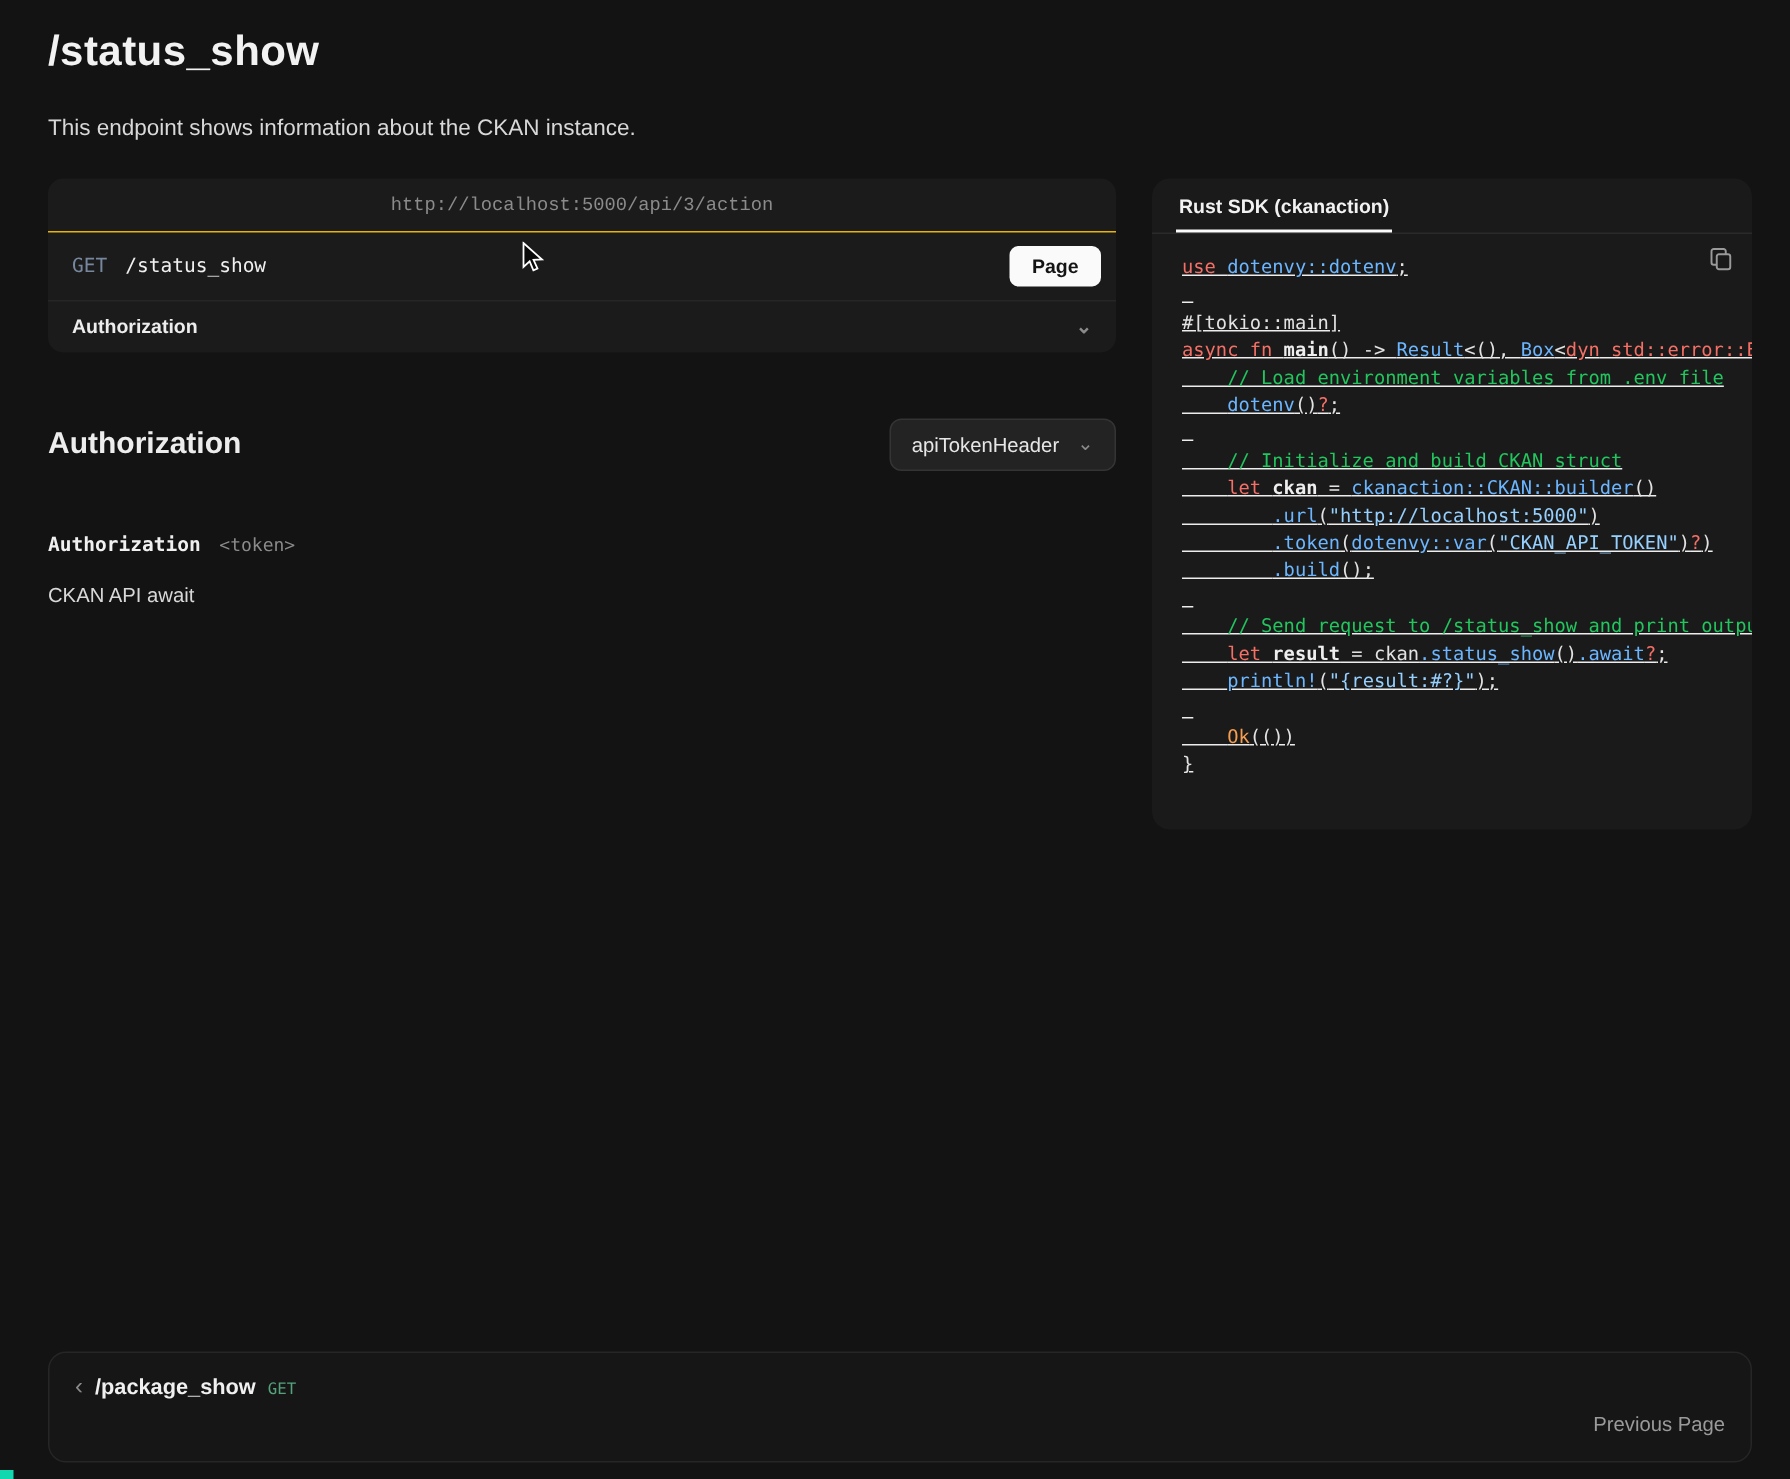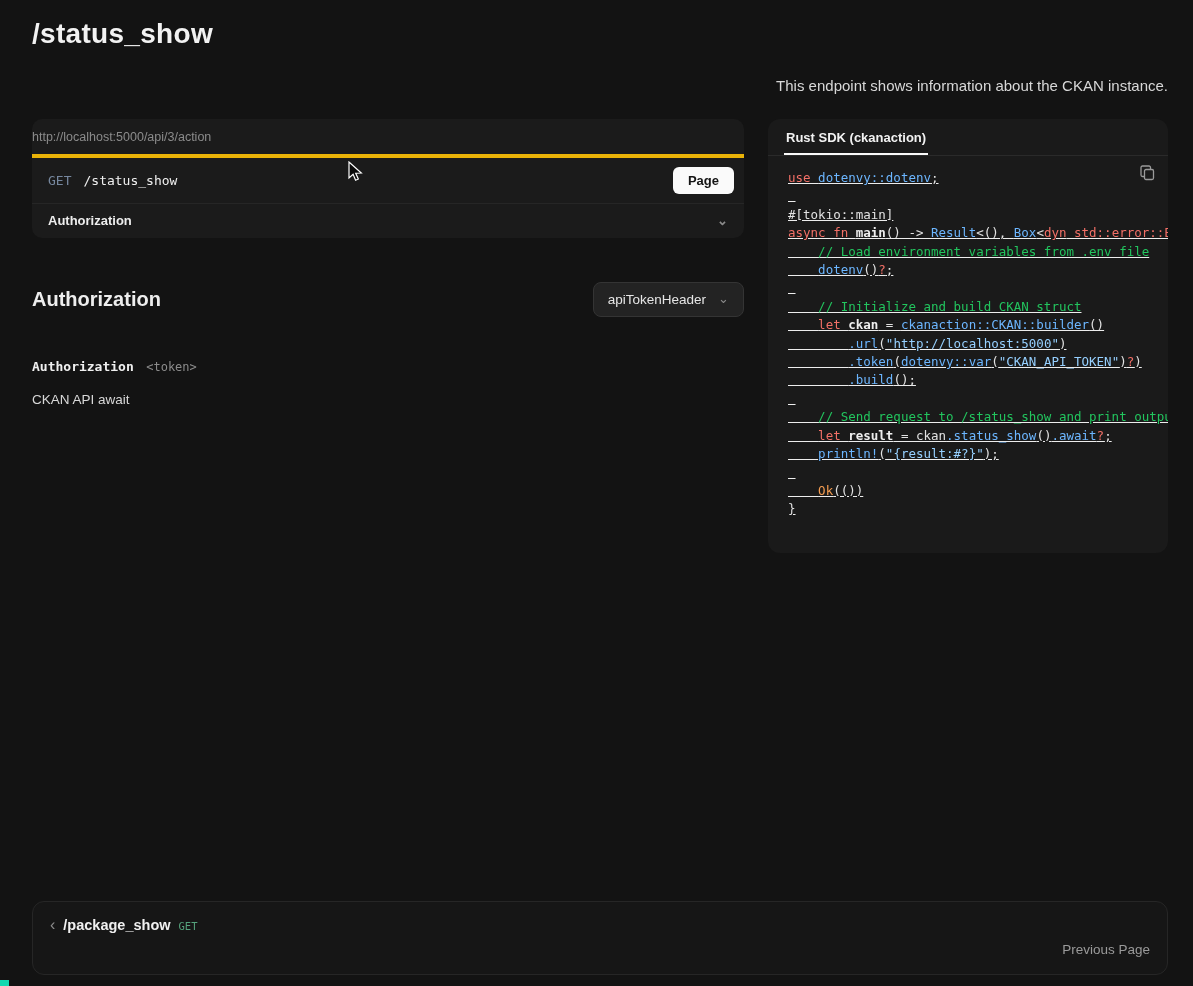--- a/index.html
+++ b/index.html
@@ -20,40 +20,41 @@
   h1.page-title {
     margin: 0;
     font-size: 28px; font-weight: 700;
     letter-spacing: 0.3px;
     color: #f2f2f2;
   }
   p.desc {
     margin: 27px 0 0;
     font-size: 15px;
     color: #d8d8d8;
-    text-align: right;
   }
   .main-row {
     display: flex; gap: 24px;
     margin-top: 25px;
     align-items: flex-start;
   }
   .left-col { width: 712px; flex: none; }
 
   
   .request-card {
     background: #1b1b1b;
     border-radius: 10px;
     overflow: hidden;
   }
   .req-urlbar {
+    text-align: center;
     padding: 11px 0 10px;
     font-size: 12.5px;
     color: #8b8b8b;
-    border-bottom: 4px solid #eab308;
+    border-bottom: 1px solid #eab308;
+    font-family: Liberation Mono, monospace;
   }
   .req-main {
     display: flex; align-items: center; gap: 12px;
     padding: 9px 10px 9px 16px;
   }
   .method { font-family: "DejaVu Sans Mono", monospace; font-size: 13px; color: #76879e; }
   .path { font-family: "DejaVu Sans Mono", monospace; font-size: 13px; color: #f0f0f0; }
   .send-btn {
     margin-left: auto;
     background: #fafafa; color: #141414;

